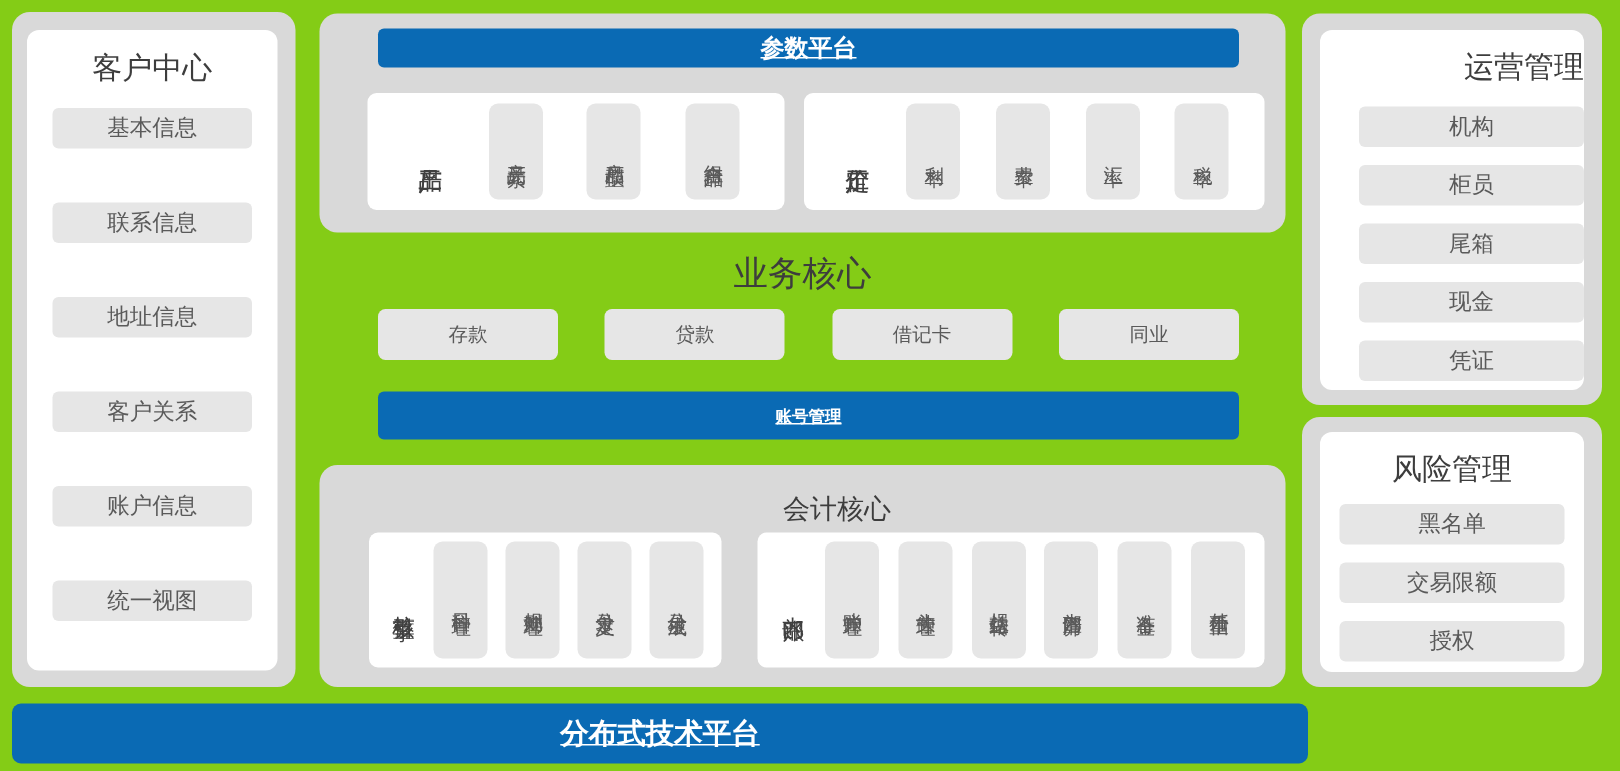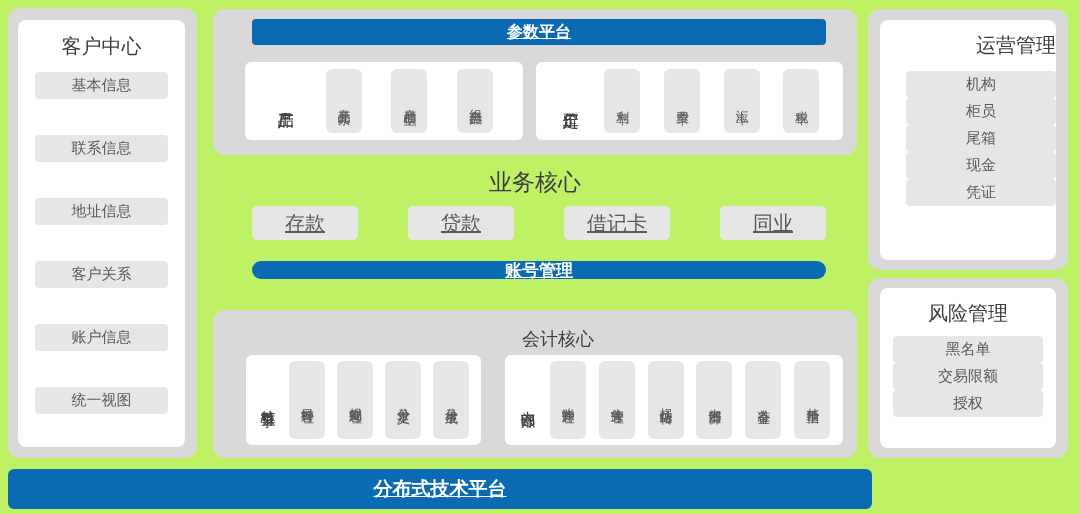--- a/index.html
+++ b/index.html
@@ -1,21 +1,21 @@
 <!DOCTYPE html>
 <html><head>
 <meta charset="utf-8">
 <style>
   * { box-sizing: border-box; margin: 0; padding: 0; }
   html, body { background: #ffffff; }
   .canvas {
     position: relative;
     width: 1080px;
     height: 514px;
-    background: #bef264;
+    background: #84cc16;
     font-family: "Liberation Sans", sans-serif;
     overflow: hidden;
   }
   .gray-panel {
     position: absolute;
     background: #d9d9d9;
     border-radius: 12px;
   }
   .white-card {
     position: absolute;
@@ -29,33 +29,33 @@
   }
   .side-title {
     font-size: 20px;
     line-height: 26px;
     color: #3d3d3d;
     margin: 13px 0 13px;
     white-space: nowrap;
   }
   .stack { display: flex; flex-direction: column; align-items: center; }
   .stack-26 { gap: 36px; }
-  .stack-12 { gap: 0; }
+  .stack-12 { gap: 12px; }
   .pill {
     background: #e6e6e6;
     border-radius: 4px;
     color: #5a5a5a;
     display: flex;
     align-items: center;
     justify-content: center;
     white-space: nowrap;
   }
   .pill-left  { width: 133px; height: 27px; font-size: 15px; }
   .pill-right { width: 150px; height: 27px; font-size: 15px; }
-  .pill-biz   { width: 106px; height: 34px; font-size: 20px; border-radius: 5px; text-decoration: underline; }
+  .pill-biz   { width: 120px; height: 34px; font-size: 13px; border-radius: 5px; }
   .vert {
     writing-mode: vertical-rl;
     text-orientation: upright;
     letter-spacing: 1px;
   }
   .v-label {
     color: #404040;
     font-size: 16px;
   }
   .v-pill-sm { width: 36px; height: 64px; font-size: 13px; border-radius: 6px; }
@@ -124,21 +124,21 @@
   </div>
 
   <div class="sec-title" style="left:213px; top:167px; width:644px; font-size:23px;">业务核心</div>
   <div style="position:absolute; left:252px; top:206px; width:574px; display:flex; justify-content:space-between;">
     <div class="pill pill-biz">存款</div>
     <div class="pill pill-biz">贷款</div>
     <div class="pill pill-biz">借记卡</div>
     <div class="pill pill-biz">同业</div>
   </div>
 
-  <div class="blue-bar" style="left:252px; top:261px; width:574px; height:18px; font-size:17px;border-radius:12px;">账号管理</div>
+  <div class="blue-bar" style="left:252px; top:261px; width:574px; height:32px; font-size:11px;">账号管理</div>
 
   <div class="gray-panel" style="left:213px; top:310px; width:644px; height:148px;"></div>
   <div class="sec-title" style="left:213px; top:327px; width:690px; font-size:18px;">会计核心</div>
 
   <div class="factory-card" style="left:246px; top:355px; width:235px; height:90px;">
     <div class="vert v-label" style="font-size:15px;">核算引擎</div>
     <div class="pill vert v-pill-lg">科目管理</div>
     <div class="pill vert v-pill-lg">规则管理</div>
     <div class="pill vert v-pill-lg">分录定义</div>
     <div class="pill vert v-pill-lg">分录生成</div>

